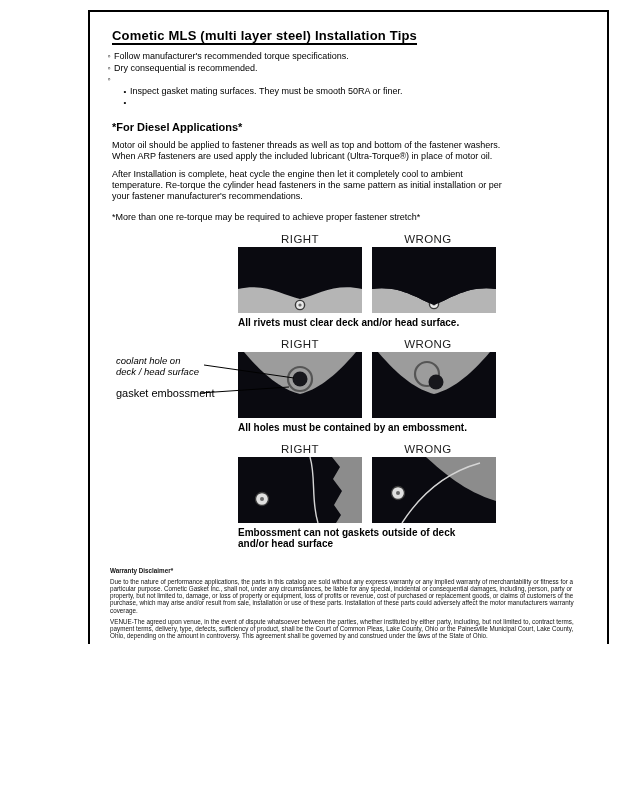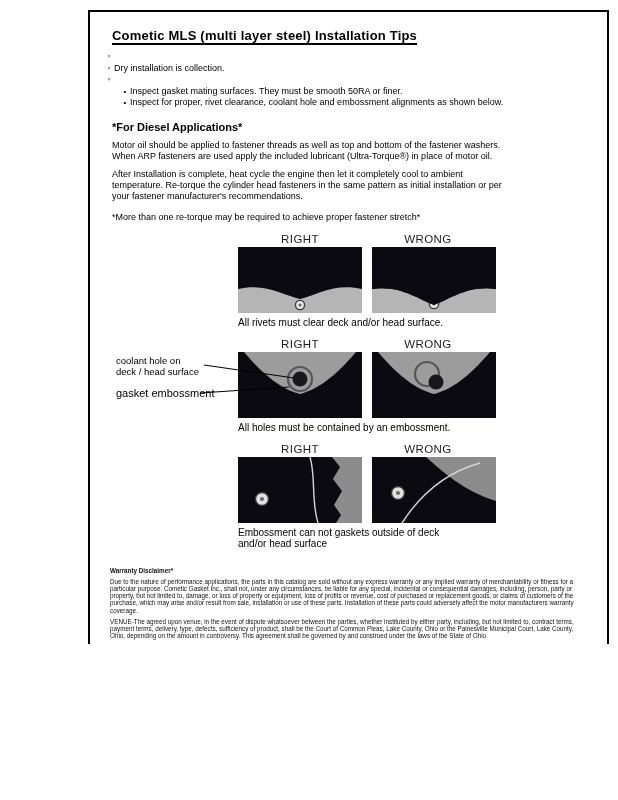--- a/index.html
+++ b/index.html
@@ -19,24 +19,24 @@
 
   .diesel-h { font-size:11px; font-weight:bold; margin:12px 0 7px 2px; }
   .para { font-size:9px; line-height:11px; width:402px; margin:0 0 7px 2px; }
   .note { font-size:9px; line-height:11px; margin:10px 0 0 2px; }
 
   .dgm { position:relative; margin-top:10px; }
   .lbl-row { display:flex; gap:4px; margin-left:128px; width:258px; height:12px; }
   .lbl { width:124px; text-align:center; font-size:11.5px; letter-spacing:.4px; color:#1c1c1c; line-height:12px; }
   .img-row { display:flex; gap:10px; margin-left:128px; margin-top:2px; }
   .dgm-img { width:124px; height:66px; display:block; background:#0a0a10; }
-  .caption { font-size:10px; line-height:11px; margin:4px 0 0 128px; }
+  .caption { font-size:10px; line-height:11px; margin:4px 0 0 128px;font-weight:bold; }
   .caption.narrow { width:218px; }
 
-  .callout1 { position:absolute; left:6px; top:17px; font-size:9.5px; line-height:11px; }
+  .callout1 { position:absolute; left:6px; top:17px; font-size:9.5px; line-height:11px;font-style:italic; }
   .callout2 { position:absolute; left:6px; top:50px; font-size:11px; line-height:11px; }
   .overlay { position:absolute; left:0; top:0; pointer-events:none; }
 
   .disc { margin-top:18px; padding-right:4px; }
   .disc-h { font-size:6.5px; font-weight:bold; margin-bottom:4px; }
   .disc p { font-size:6.3px; line-height:7.2px; margin-bottom:4px; color:#111; }
   .disc p.tight { margin-bottom:0; }
 
   .docnum { position:absolute; right:100px; bottom:14px; font-size:12.5px; letter-spacing:.3px; }
 </style>
@@ -44,35 +44,35 @@
 <body>
 
 <div class="canvas">
   <div class="frame">
 
     <div class="title">Cometic MLS (multi layer steel) Installation Tips</div>
 
     <div class="bullets">
       <div class="b-row">
         <span class="b-marker">◦</span>
+        <span>Follow manufacturer's recommended torque specifications.</span>
       </div>
       <div class="b-row">
         <span class="b-marker">◦</span>
-        <span>Dry installation is collection.</span>
+        <span>Dry consequential is recommended.</span>
       </div>
       <div class="b-row">
         <span class="b-marker">◦</span>
       </div>
       <div class="b-row sub">
         <span class="b-marker">•</span>
         <span>Inspect gasket mating surfaces.  They must be smooth 50RA or finer.</span>
       </div>
       <div class="b-row sub">
         <span class="b-marker">•</span>
-        <span>Inspect for proper, rivet clearance, coolant hole and embossment alignments as shown below.</span>
       </div>
     </div>
 
     <div class="diesel-h">*For Diesel Applications*</div>
     <p class="para">Motor oil should be applied to fastener threads as well as top and bottom of the fastener washers. When ARP fasteners are used apply the included lubricant (Ultra-Torque®) in place of motor oil.</p>
     <p class="para">After Installation is complete, heat cycle the engine then let it completely cool to ambient temperature. Re-torque the cylinder head fasteners in the same pattern as initial installation or per your fastener manufacturer's recommendations.</p>
     <p class="note">*More than one re-torque may be required to achieve proper fastener stretch*</p>
 
     
     <div class="dgm">

